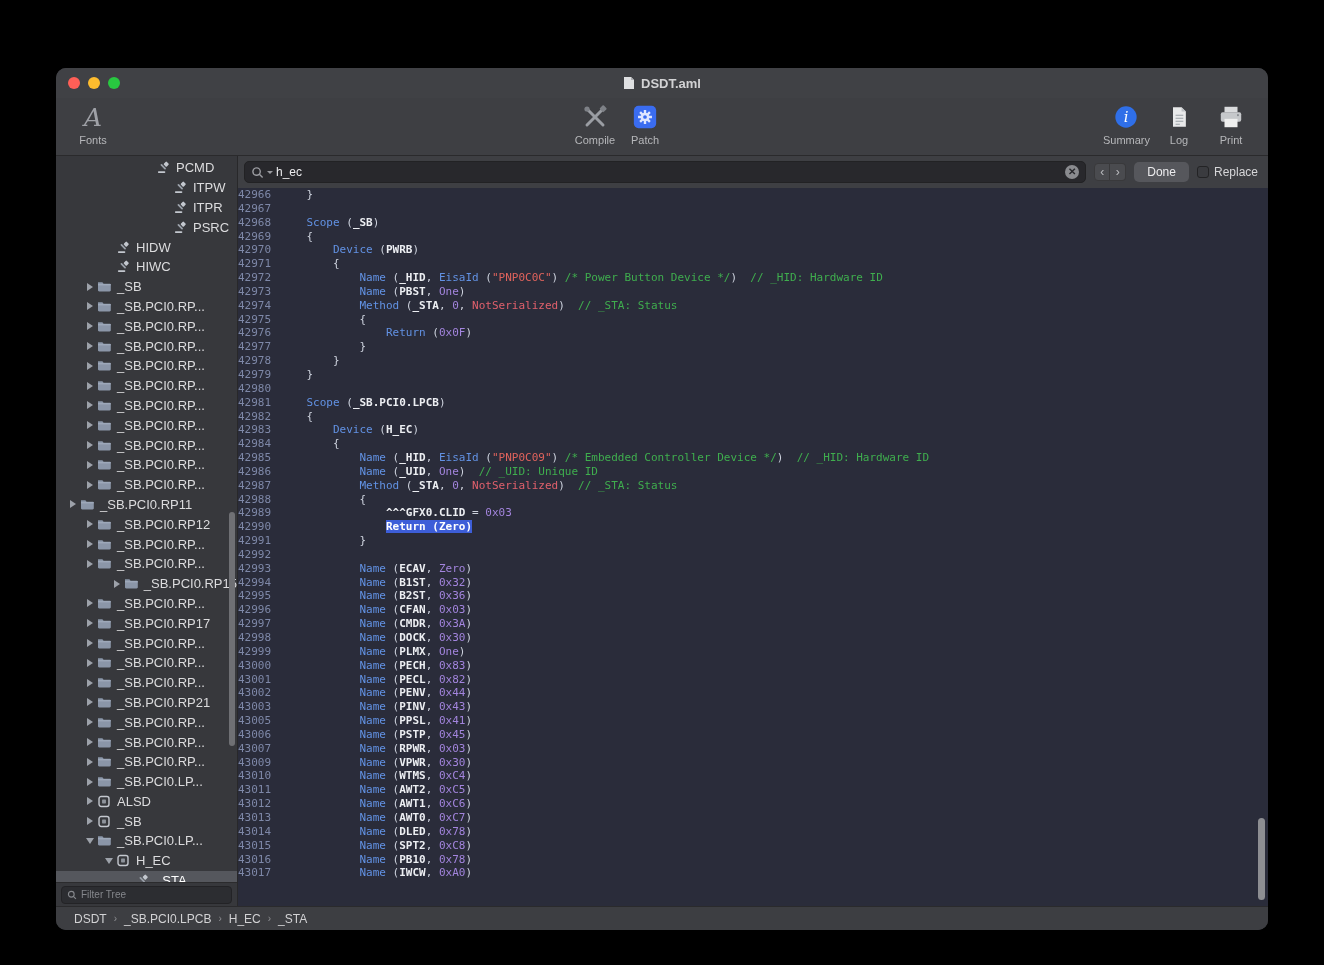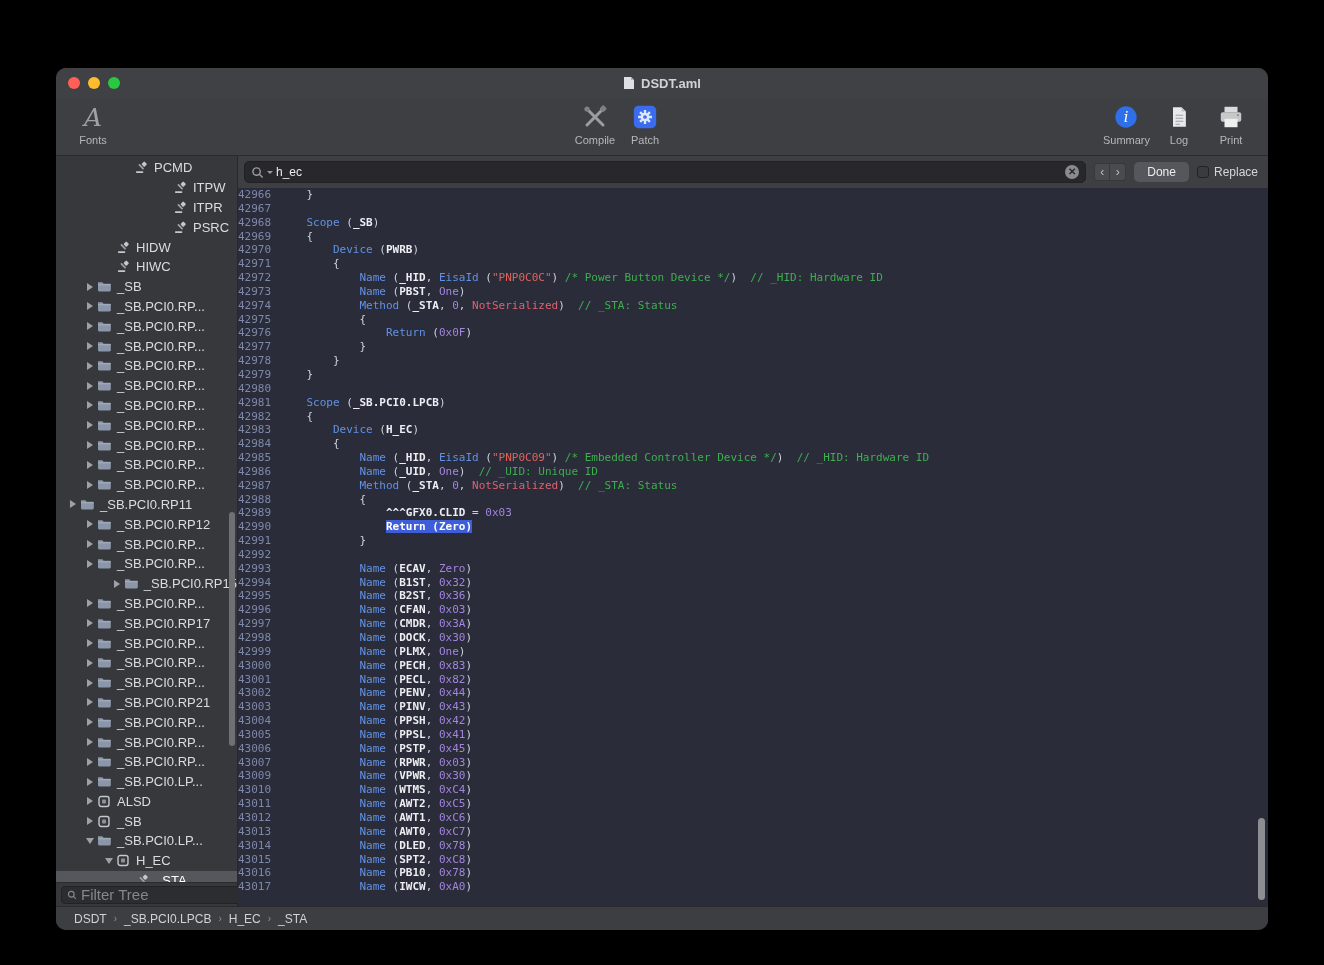--- a/index.html
+++ b/index.html
@@ -51,21 +51,21 @@
   .tree-ic { width:18px; flex:none; display:inline-flex; align-items:center; }
   .tree-ic svg { width:14px; height:13px; }
   .tree-label { padding-left:2px; }
 
   .filter-bar { flex:none; height:24px; border-top:1px solid #2b2b2d;
                 display:flex; align-items:center; padding:0 5px; }
   .filter-field { flex:1; height:18px; background:#2c2d31; border:1px solid #232326;
                   border-radius:4px; display:flex; align-items:center; gap:4px; padding:0 5px; }
   .filter-field svg { width:10px; height:10px; flex:none; }
   .filter-input { flex:1; min-width:0; background:transparent; border:0; outline:0;
-                  color:#ddd; font-size:15px; font-family:inherit; }
+                  color:#ddd; font-size:10px; font-family:inherit; }
   .filter-input::placeholder { color:#85878c; }
 
   .sidebar-thumb { position:absolute; right:2px; top:356px; width:6px; height:234px;
                    border-radius:3px; background:#6f7074; }
 
   
   .editor-pane { flex:1; min-width:0; display:flex; flex-direction:column;
                  background:#3e3f43; position:relative; }
   .find-bar { flex:none; height:32px; display:flex; align-items:center;
               padding:0 6px; gap:8px; }
@@ -213,21 +213,21 @@
           </span>
           <span>Print</span>
         </div>
       </div>
     </div>
 
     <div class="main">
 
       <div class="sidebar">
         <div class="tree" id="tree">
-            <div class="tree-row" style="padding-left: 64px;">
+            <div class="tree-row" style="padding-left: 86px;">
               <span class="disc"></span>
               <span class="tree-ic">
                 <svg viewBox="0 0 14 14">
                   <rect x="1.5" y="11" width="8" height="1.8" rx="0.9" fill="#c3c7ce"></rect>
                   <rect x="8.3" y="1.2" width="4.4" height="4.4" rx="1" fill="#c3c7ce" transform="rotate(45 10.5 3.4)"></rect>
                   <rect x="3.6" y="5.2" width="7.4" height="1.9" rx="0.95" fill="#9aa0a9" transform="rotate(45 7.3 6.1)"></rect>
                 </svg>
               </span>
               <span class="tree-label">PCMD</span>
             </div>
@@ -663,21 +663,20 @@
             <div class="code-line"><span class="ln">42994</span><span class="ct"><span class="tok-p">            </span><span class="tok-k">Name</span><span class="tok-p"> (</span><span class="tok-i">B1ST</span><span class="tok-p">, </span><span class="tok-n">0x32</span><span class="tok-p">)</span></span></div>
             <div class="code-line"><span class="ln">42995</span><span class="ct"><span class="tok-p">            </span><span class="tok-k">Name</span><span class="tok-p"> (</span><span class="tok-i">B2ST</span><span class="tok-p">, </span><span class="tok-n">0x36</span><span class="tok-p">)</span></span></div>
             <div class="code-line"><span class="ln">42996</span><span class="ct"><span class="tok-p">            </span><span class="tok-k">Name</span><span class="tok-p"> (</span><span class="tok-i">CFAN</span><span class="tok-p">, </span><span class="tok-n">0x03</span><span class="tok-p">)</span></span></div>
             <div class="code-line"><span class="ln">42997</span><span class="ct"><span class="tok-p">            </span><span class="tok-k">Name</span><span class="tok-p"> (</span><span class="tok-i">CMDR</span><span class="tok-p">, </span><span class="tok-n">0x3A</span><span class="tok-p">)</span></span></div>
             <div class="code-line"><span class="ln">42998</span><span class="ct"><span class="tok-p">            </span><span class="tok-k">Name</span><span class="tok-p"> (</span><span class="tok-i">DOCK</span><span class="tok-p">, </span><span class="tok-n">0x30</span><span class="tok-p">)</span></span></div>
             <div class="code-line"><span class="ln">42999</span><span class="ct"><span class="tok-p">            </span><span class="tok-k">Name</span><span class="tok-p"> (</span><span class="tok-i">PLMX</span><span class="tok-p">, </span><span class="tok-n">One</span><span class="tok-p">)</span></span></div>
             <div class="code-line"><span class="ln">43000</span><span class="ct"><span class="tok-p">            </span><span class="tok-k">Name</span><span class="tok-p"> (</span><span class="tok-i">PECH</span><span class="tok-p">, </span><span class="tok-n">0x83</span><span class="tok-p">)</span></span></div>
             <div class="code-line"><span class="ln">43001</span><span class="ct"><span class="tok-p">            </span><span class="tok-k">Name</span><span class="tok-p"> (</span><span class="tok-i">PECL</span><span class="tok-p">, </span><span class="tok-n">0x82</span><span class="tok-p">)</span></span></div>
             <div class="code-line"><span class="ln">43002</span><span class="ct"><span class="tok-p">            </span><span class="tok-k">Name</span><span class="tok-p"> (</span><span class="tok-i">PENV</span><span class="tok-p">, </span><span class="tok-n">0x44</span><span class="tok-p">)</span></span></div>
             <div class="code-line"><span class="ln">43003</span><span class="ct"><span class="tok-p">            </span><span class="tok-k">Name</span><span class="tok-p"> (</span><span class="tok-i">PINV</span><span class="tok-p">, </span><span class="tok-n">0x43</span><span class="tok-p">)</span></span></div>
-            <div class="code-line"><span class="ln">43004</span><span class="ct"><span class="tok-p">            </span><span class="tok-k">Name</span><span class="tok-p"> (</span><span class="tok-i">PPSH</span><span class="tok-p">, </span><span class="tok-n">0x42</span><span class="tok-p">)</span></span></div>
             <div class="code-line"><span class="ln">43005</span><span class="ct"><span class="tok-p">            </span><span class="tok-k">Name</span><span class="tok-p"> (</span><span class="tok-i">PPSL</span><span class="tok-p">, </span><span class="tok-n">0x41</span><span class="tok-p">)</span></span></div>
             <div class="code-line"><span class="ln">43006</span><span class="ct"><span class="tok-p">            </span><span class="tok-k">Name</span><span class="tok-p"> (</span><span class="tok-i">PSTP</span><span class="tok-p">, </span><span class="tok-n">0x45</span><span class="tok-p">)</span></span></div>
             <div class="code-line"><span class="ln">43007</span><span class="ct"><span class="tok-p">            </span><span class="tok-k">Name</span><span class="tok-p"> (</span><span class="tok-i">RPWR</span><span class="tok-p">, </span><span class="tok-n">0x03</span><span class="tok-p">)</span></span></div>
             <div class="code-line"><span class="ln">43009</span><span class="ct"><span class="tok-p">            </span><span class="tok-k">Name</span><span class="tok-p"> (</span><span class="tok-i">VPWR</span><span class="tok-p">, </span><span class="tok-n">0x30</span><span class="tok-p">)</span></span></div>
             <div class="code-line"><span class="ln">43010</span><span class="ct"><span class="tok-p">            </span><span class="tok-k">Name</span><span class="tok-p"> (</span><span class="tok-i">WTMS</span><span class="tok-p">, </span><span class="tok-n">0xC4</span><span class="tok-p">)</span></span></div>
             <div class="code-line"><span class="ln">43011</span><span class="ct"><span class="tok-p">            </span><span class="tok-k">Name</span><span class="tok-p"> (</span><span class="tok-i">AWT2</span><span class="tok-p">, </span><span class="tok-n">0xC5</span><span class="tok-p">)</span></span></div>
             <div class="code-line"><span class="ln">43012</span><span class="ct"><span class="tok-p">            </span><span class="tok-k">Name</span><span class="tok-p"> (</span><span class="tok-i">AWT1</span><span class="tok-p">, </span><span class="tok-n">0xC6</span><span class="tok-p">)</span></span></div>
             <div class="code-line"><span class="ln">43013</span><span class="ct"><span class="tok-p">            </span><span class="tok-k">Name</span><span class="tok-p"> (</span><span class="tok-i">AWT0</span><span class="tok-p">, </span><span class="tok-n">0xC7</span><span class="tok-p">)</span></span></div>
             <div class="code-line"><span class="ln">43014</span><span class="ct"><span class="tok-p">            </span><span class="tok-k">Name</span><span class="tok-p"> (</span><span class="tok-i">DLED</span><span class="tok-p">, </span><span class="tok-n">0x78</span><span class="tok-p">)</span></span></div>
             <div class="code-line"><span class="ln">43015</span><span class="ct"><span class="tok-p">            </span><span class="tok-k">Name</span><span class="tok-p"> (</span><span class="tok-i">SPT2</span><span class="tok-p">, </span><span class="tok-n">0xC8</span><span class="tok-p">)</span></span></div>

